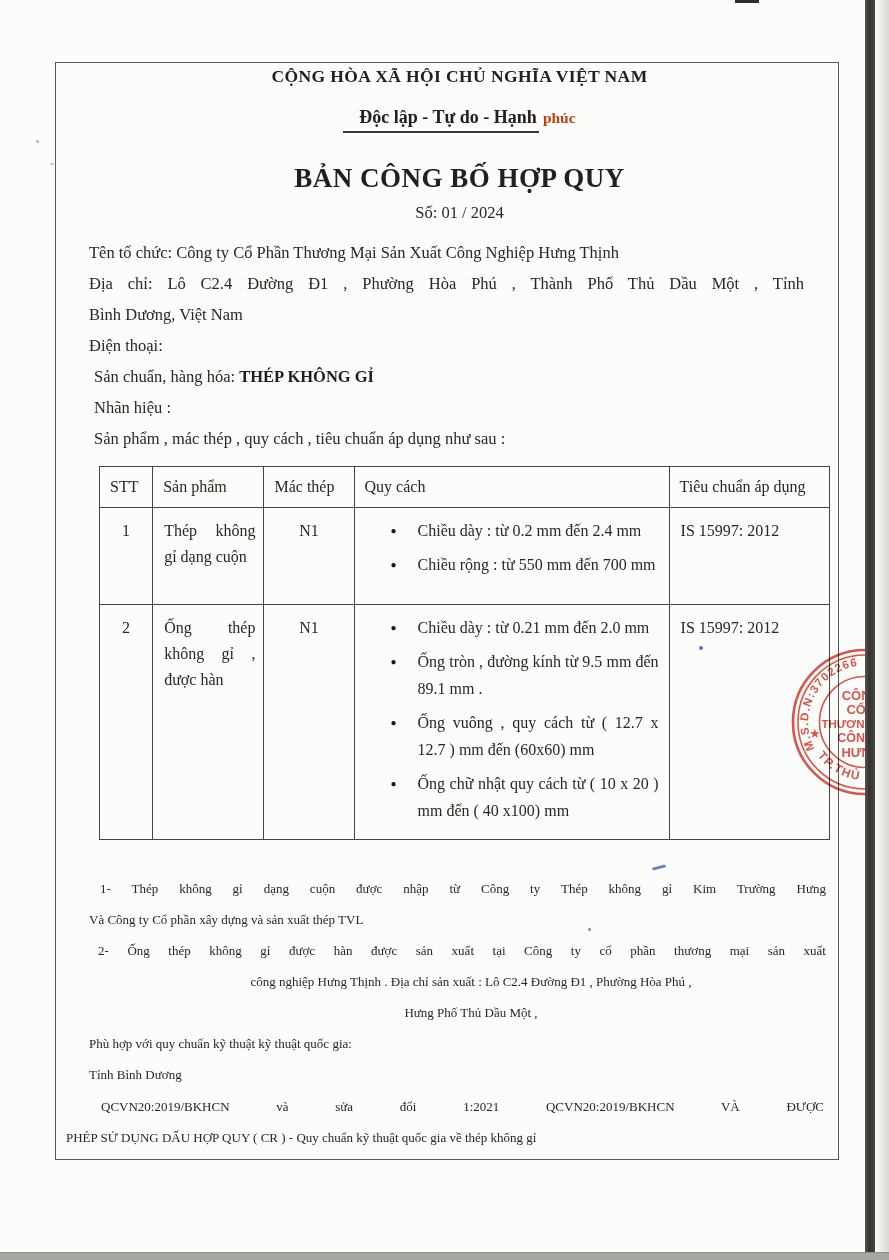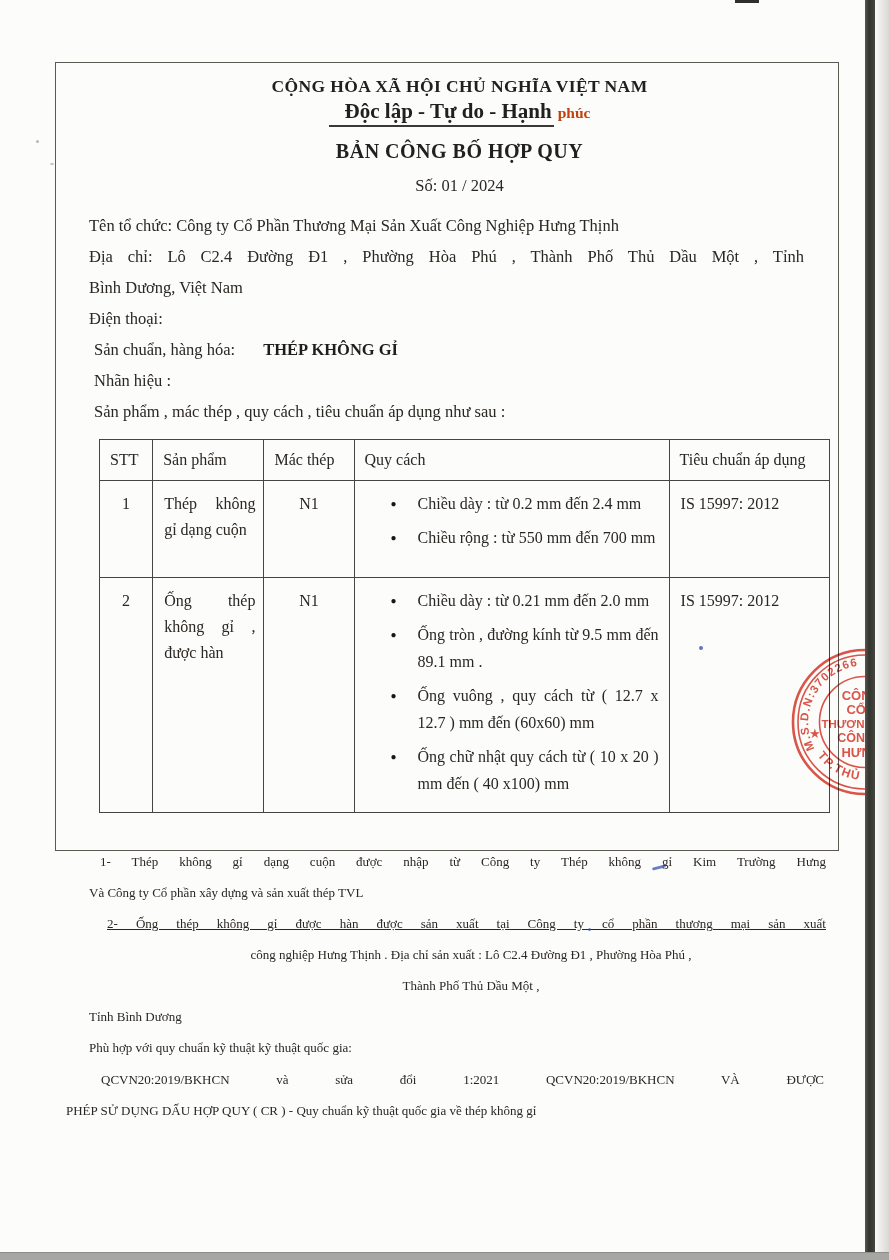--- a/index.html
+++ b/index.html
@@ -17,56 +17,56 @@
   .edge-top-dash { position:absolute; left:735px; top:0; width:24px; height:3px; background:#2f2f2b; z-index:9; }
   .speck { position:absolute; border-radius:50%; z-index:6; }
   .speck.gray1 { left:36px; top:140px; width:3px; height:3px; background:#b9b7b2; }
   .speck.gray2 { left:50px; top:163px; width:4px; height:2px; background:#c4c2bd; }
   .ink-dot1 { position:absolute; left:699px; top:646px; width:4px; height:4px; background:#3a55b0; border-radius:50%; opacity:.8; z-index:6; }
   .ink-dash { position:absolute; left:652px; top:866px; width:14px; height:3px; background:#3a55b0; border-radius:2px; transform:rotate(-14deg); opacity:.75; z-index:6; }
   .ink-dot2 { position:absolute; left:588px; top:928px; width:3px; height:3px; background:#3a55b0; border-radius:50%; opacity:.7; z-index:6; }
 
   
   .frame {
-    position:absolute; left:55px; top:62px; width:784px; height:789px;
+    position:absolute; left:55px; top:62px; width:784px; height:1098px;
     border:1.5px solid #5b5952;
-    padding:10px 8px 0 33px;
+    padding:0 8px 0 33px;
   }
   .center { text-align:center; }
   .nat-title { font-size:17.5px; font-weight:bold; letter-spacing:.4px; color:#21201c; line-height:23px; margin-top:2px; }
   .motto-line { line-height:25px; margin-top:1px; }
-  .motto-main { display:inline-block; font-size:21px; font-weight:bold; color:#21201c; border-bottom:2px solid #3a3833; padding:0 2px 1px 16px; }
+  .motto-main { display:inline-block; font-size:18px; font-weight:bold; color:#21201c; border-bottom:2px solid #3a3833; padding:0 2px 1px 16px;margin-top:16px; }
   .motto-tail { font-size:15.5px; font-weight:bold; color:#c2410c; padding-left:4px; }
-  .doc-title { font-size:20px; font-weight:bold; letter-spacing:.5px; color:#21201c; margin-top:10px; line-height:28px; }
+  .doc-title { font-size:27px; font-weight:bold; letter-spacing:.5px; color:#21201c; margin-top:31px; line-height:28px; }
   .doc-no { font-size:16.5px; margin-top:9px; line-height:23px; }
 
   .body-txt { font-size:16.5px; line-height:31px; }
   .org-block { margin-top:13px; padding-right:26px; }
   .jlast { text-align:justify; text-align-last:justify; }
   .indent-sm { padding-left:5px; }
-  .bold { font-weight:bold; color:#201e1a;margin-left:24px; }
+  .bold { font-weight:bold; color:#201e1a; }
 
   
   table.spec { border-collapse:collapse; margin-left:10px; margin-top:12px; table-layout:fixed; font-size:16px; }
   table.spec td { border:1.6px solid #474540; vertical-align:top; }
   .c-stt { width:54px; } .c-sp { width:117px; } .c-mt { width:95px; } .c-qc { width:336px; } .c-tc { width:171px; }
   .th-cell { padding:8px 6px 8px 10px; line-height:24px; }
   .cell-pad { padding:10px 8px 8px 11px; line-height:26px; }
   .cell-center { text-align:center; padding:10px 2px; line-height:26px; }
   .cell-just { text-align:justify; }
   .qc-cell { padding:9px 10px 8px 36px; }
   .bullet { display:flex; margin-bottom:7px; }
   .bullet .dot { flex:0 0 27px; font-size:10px; line-height:27px; color:#18160f; }
   .bullet .bt { flex:1; text-align:justify; line-height:27px; }
 
   
   .notes { margin-top:33px; padding-right:4px; }
   .note-l { font-size:13px; line-height:31px; }
   .ind11 { text-indent:11px; }
-  .ml9 { margin-left:18px;text-decoration:underline; }
+  .ml9 { margin-left:9px; }
   .ml27 { margin-left:27px;text-align:center; }
   .conf { margin-top:1px; margin-left:-23px; padding-right:2px; }
   .conf .l1 { text-indent:35px; }
 
   
   .stamp { position:absolute; left:785px; top:642px; width:170px; height:166px; z-index:4; mix-blend-mode:multiply; opacity:.92; }
   .stamp text { font-family:"Liberation Sans","DejaVu Sans",sans-serif; font-weight:bold; }
 </style>
 </head>
 <body>
@@ -160,23 +160,23 @@
         <td class="cell-pad">IS 15997: 2012</td>
       </tr>
     </tbody>
       </table>
 
     <div class="notes">
       <div class="note-l ind11 jlast">1-  Thép không gỉ dạng cuộn được nhập từ Công ty Thép không gỉ Kim Trường Hưng</div>
       <div class="note-l">Và Công ty Cổ phần xây dựng và sản xuất thép TVL</div>
       <div class="note-l ml9 jlast">2-  Ống thép không gỉ được hàn được sản xuất tại Công ty cổ phần thương mại sản xuất</div>
       <div class="note-l ml27">công nghiệp Hưng Thịnh . Địa chỉ sản xuất : Lô C2.4 Đường Đ1 , Phường Hòa Phú ,</div>
-      <div class="note-l ml27">Thành Phố Thủ Dầu Một ,</div>
+      <div class="note-l ml27">Hưng Phố Thủ Dầu Một ,</div>
+      <div class="note-l">Phù hợp với quy chuẩn kỹ thuật kỹ thuật quốc gia:</div>
       <div class="note-l">Tỉnh Bình Dương</div>
-      <div class="note-l">Phù hợp với quy chuẩn kỹ thuật kỹ thuật quốc gia:</div>
       <div class="conf">
         <div class="note-l l1 jlast">QCVN20:2019/BKHCN và sửa đổi 1:2021 QCVN20:2019/BKHCN VÀ ĐƯỢC</div>
         <div class="note-l">PHÉP SỬ DỤNG DẤU HỢP QUY ( CR ) -  Quy chuẩn kỹ thuật quốc gia về thép không gỉ</div>
       </div>
     </div>
   </div>
 
   <svg class="stamp" viewBox="-80 -80 170 166">
     <defs>
       <path id="arcTop" d="M -49.4 28.5 A 57 57 0 1 1 53.6 -19.5" fill="none"></path>

